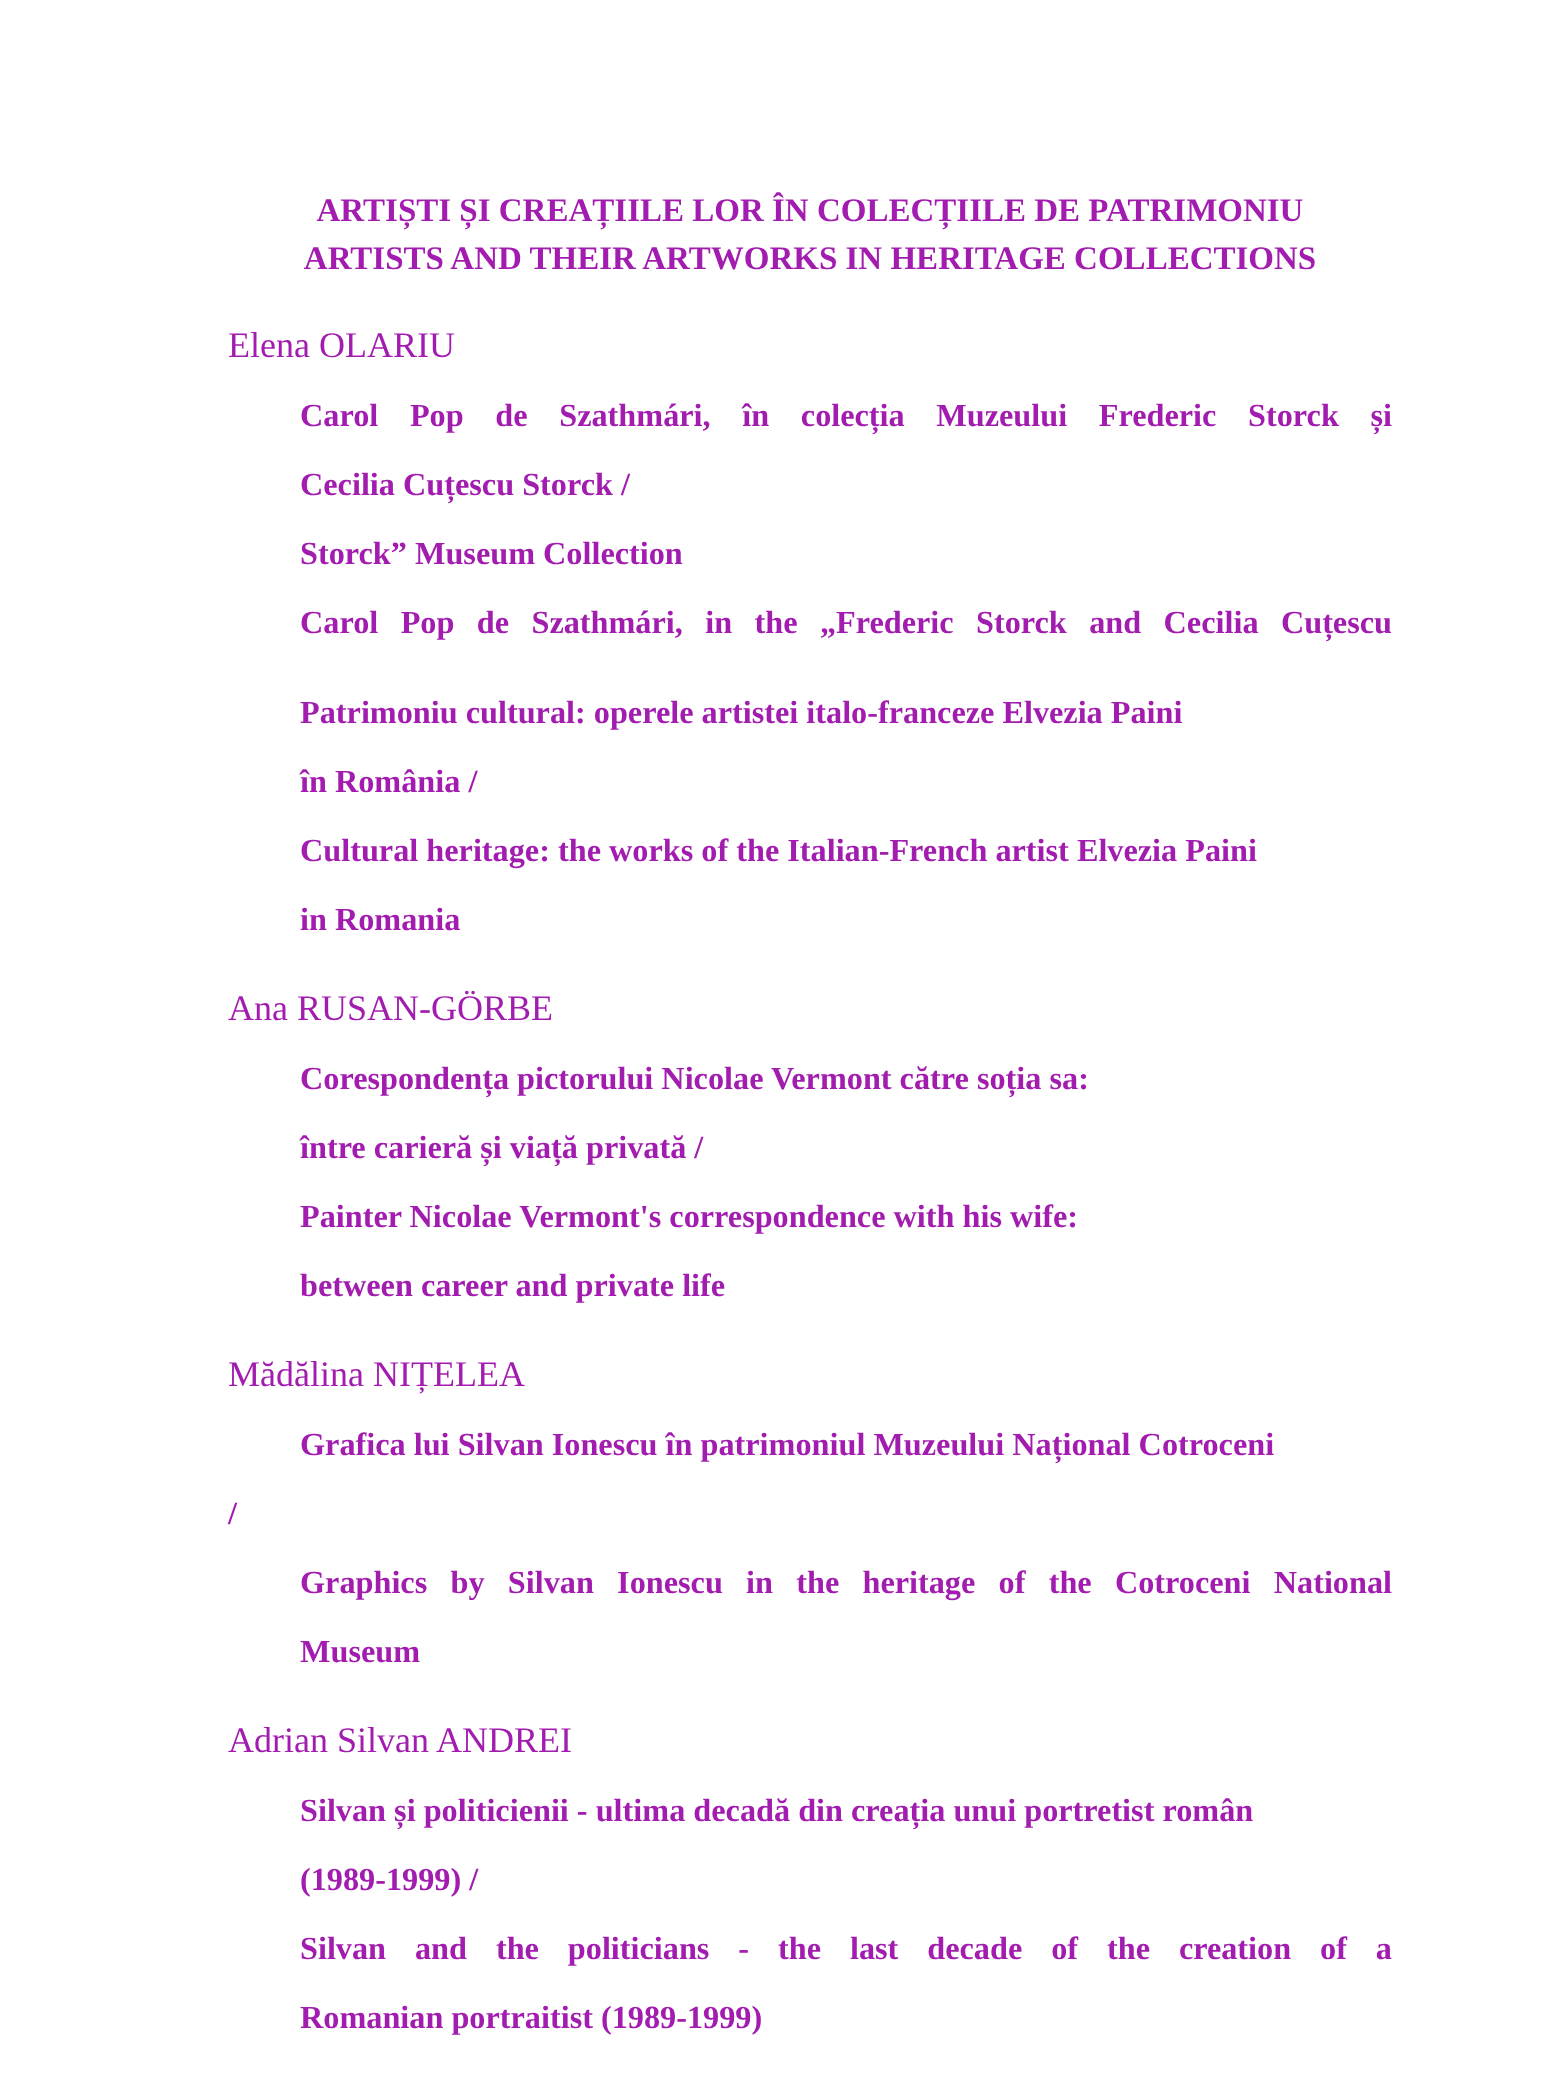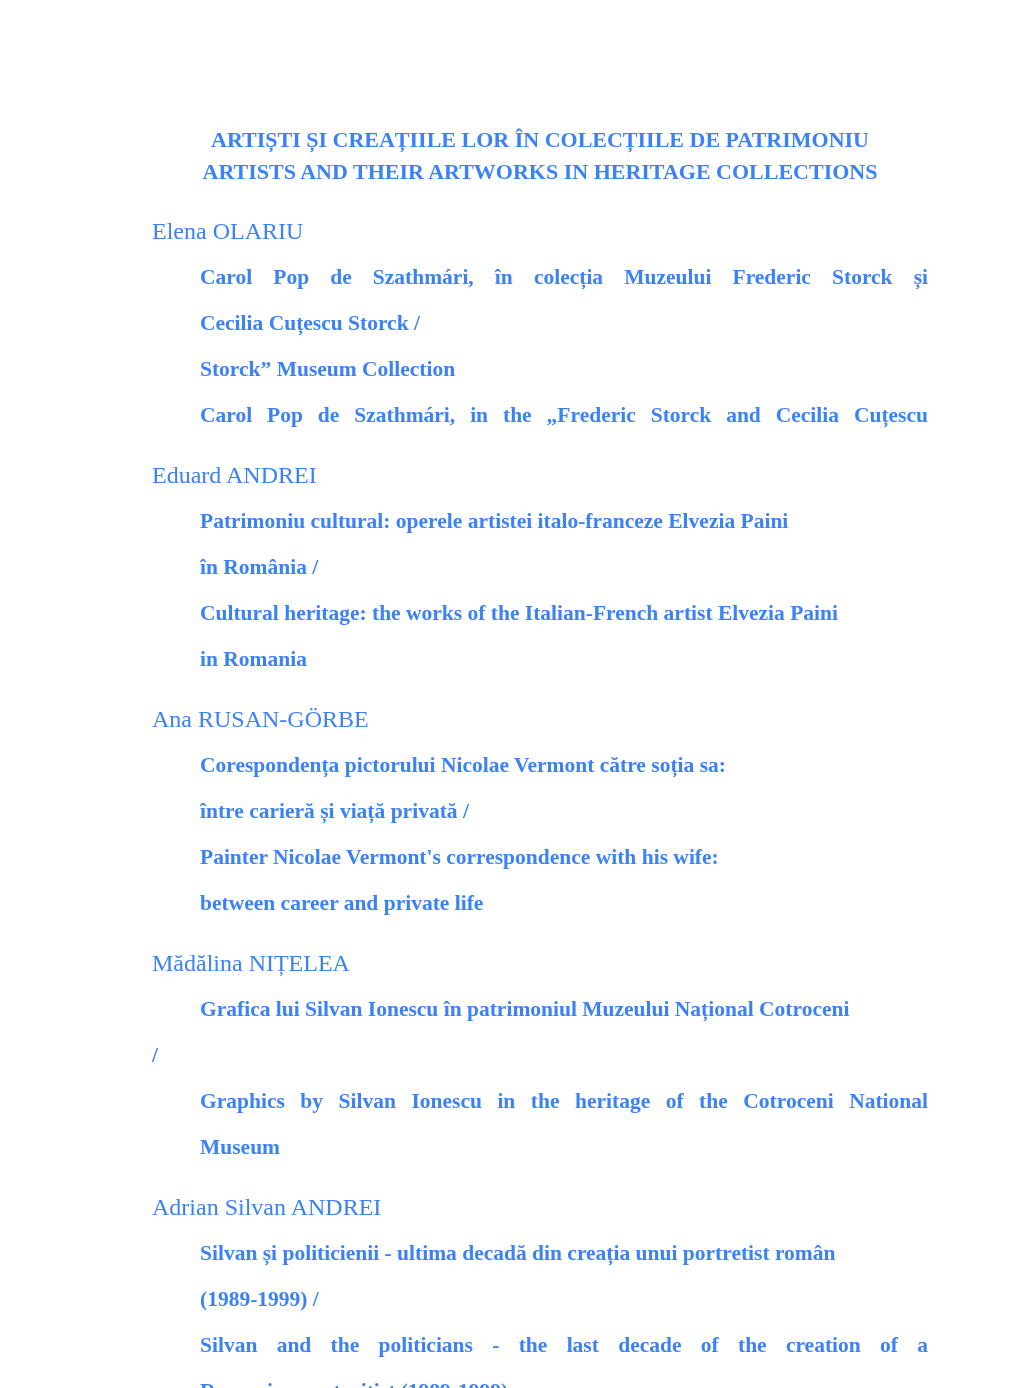--- a/index.html
+++ b/index.html
@@ -6,21 +6,21 @@
     margin: 0;
     padding: 0;
     background: #ffffff;
   }
   .page {
     position: relative;
     width: 1028px;
     height: 1388px;
     margin: 0 auto;
     background: #ffffff;
-    color: #3b82f6;
+    color: #a21caf;
     font-family: "Liberation Serif", "DejaVu Serif", serif;
     box-sizing: border-box;
     padding: 124px 100px 0 152px;
     overflow: hidden;
   }
   .doc-title {
     font-weight: bold;
     font-size: 22px;
     line-height: 32px;
     text-align: center;
@@ -63,21 +63,20 @@
 
   <div class="entry">
     <div class="author nw">Elena OLARIU</div>
     <div class="t ind just">Carol Pop de Szathmári, în colecția Muzeului Frederic Storck și</div>
     <div class="t ind nw">Cecilia Cuțescu Storck /</div>
     <div class="t ind nw">Storck” Museum Collection</div>
     <div class="t ind just">Carol Pop de Szathmári, in the „Frederic Storck and Cecilia Cuțescu</div>
   </div>
 
   <div class="entry">
-    <div class="author nw">Eduard ANDREI</div>
     <div class="t ind nw">Patrimoniu cultural: operele artistei italo-franceze Elvezia Paini</div>
     <div class="t ind nw">în România /</div>
     <div class="t ind nw">Cultural heritage: the works of the Italian-French artist Elvezia Paini</div>
     <div class="t ind nw">in Romania</div>
   </div>
 
   <div class="entry">
     <div class="author nw">Ana RUSAN-GÖRBE</div>
     <div class="t ind nw">Corespondența pictorului Nicolae Vermont către soția sa:</div>
     <div class="t ind nw">între carieră și viață privată /</div>

